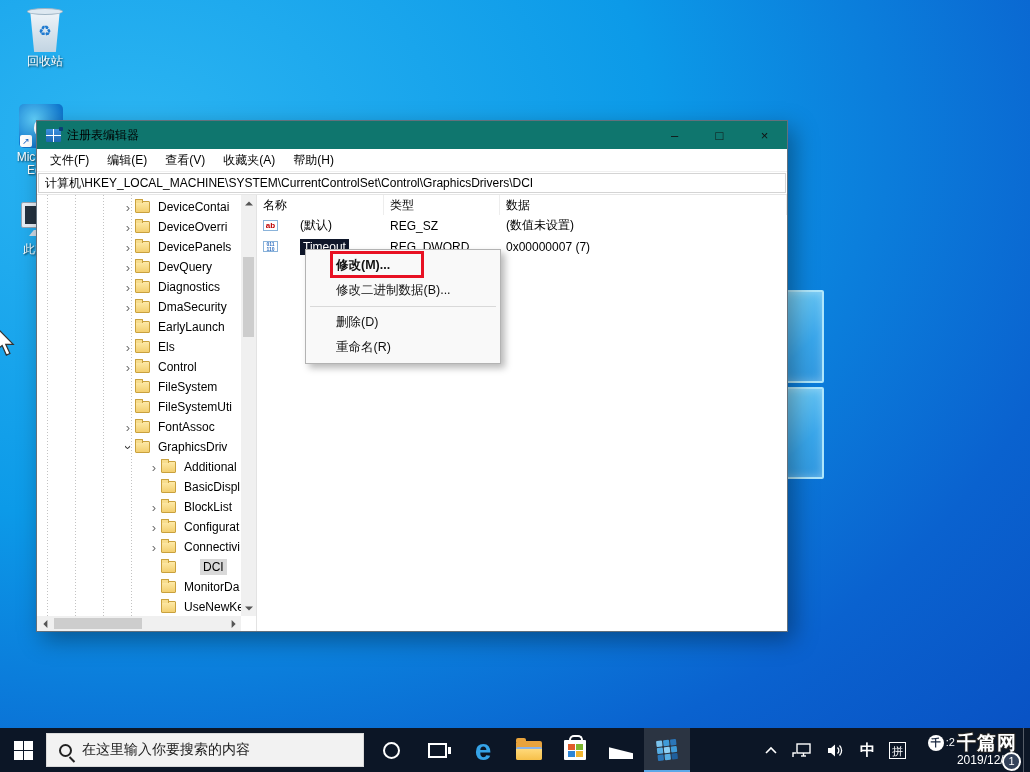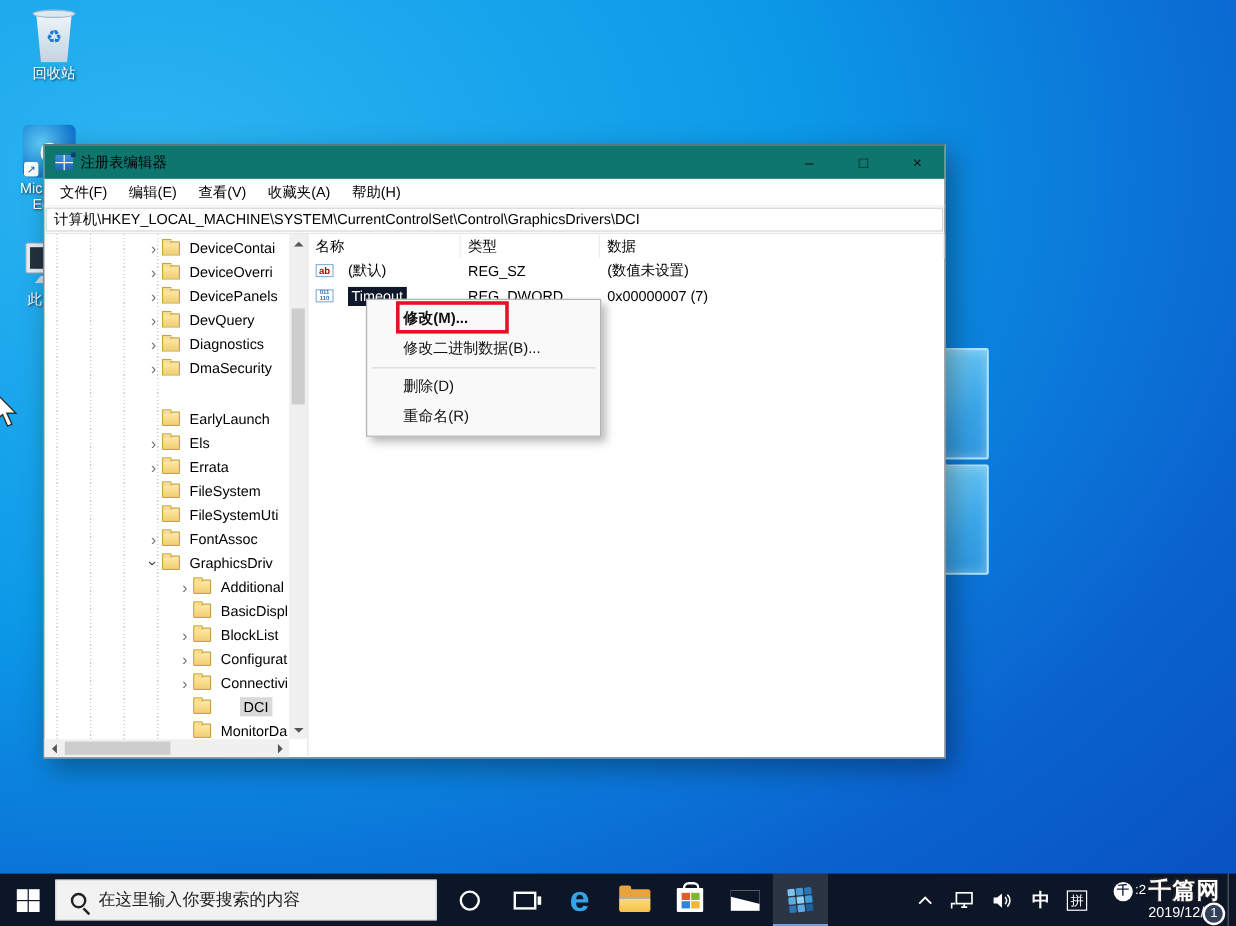--- a/index.html
+++ b/index.html
@@ -98,21 +98,21 @@
   .vthumb { position:absolute; left:2px; width:11px; top:62px; height:80px; background:#cdcdcd; }
   .hthumb { position:relative; margin-left:2px; width:88px; height:11px; background:#cdcdcd; }
 
   
   .list { flex:1; position:relative; font-size:12px; }
   .lheader { display:flex; height:20px; align-items:center; color:#000; }
   .lheader .hc { padding-left:6px; border-right:1px solid #ededed; height:100%; line-height:20px; }
   .c-name { width:127px; } .c-type { width:116px; } .c-data { flex:1; }
   .lrow { display:flex; height:21px; align-items:center; }
   .lrow .cell { padding-left:6px; overflow:hidden; white-space:nowrap; display:flex; align-items:center; }
-  .vicon { width:15px; height:11px; border:1px solid #8ab3da; flex:0 0 15px; margin-right:12px;
+  .vicon { width:15px; height:11px; border:1px solid #8ab3da; flex:0 0 15px; margin-right:22px;
     font-weight:bold; text-align:center; background:#fff; }
   .vicon.str { color:#c00000; font-size:8px; line-height:10px; }
   .vicon.dw { color:#2f6fc0; font-size:5px; line-height:5px; letter-spacing:0; }
   .nsel { background:#0f172a; color:#fff; padding:1px 3px; }
 
   
   .cmenu { position:absolute; left:305px; top:249px; width:196px; background:#f9f9f9;
     border:1px solid #b3b3b3; box-shadow:4px 4px 7px rgba(0,0,0,.28); z-index:8;
     padding:3px 2px; font-size:12.5px; color:#111; }
   .cmi { height:25px; line-height:25px; padding-left:28px; white-space:nowrap; }
@@ -253,34 +253,34 @@
             <div class="titem" style="padding-left: 84px;">
               <span class="exp">›</span>
               <span class="folder"></span>
               <span class="tlabel">Diagnostics</span>
             </div>
             <div class="titem" style="padding-left: 84px;">
               <span class="exp">›</span>
               <span class="folder"></span>
               <span class="tlabel">DmaSecurity</span>
             </div>
-            <div class="titem" style="padding-left: 84px; margin-top: 22px;">
+            <div class="titem" style="padding-left: 84px;">
               <span class="exp"></span>
               <span class="folder"></span>
               <span class="tlabel">EarlyLaunch</span>
             </div>
             <div class="titem" style="padding-left: 84px;">
               <span class="exp">›</span>
               <span class="folder"></span>
               <span class="tlabel">Els</span>
             </div>
             <div class="titem" style="padding-left: 84px;">
               <span class="exp">›</span>
               <span class="folder"></span>
-              <span class="tlabel">Errata</span>
+              <span class="tlabel">Control</span>
             </div>
             <div class="titem" style="padding-left: 84px;">
               <span class="exp"></span>
               <span class="folder"></span>
               <span class="tlabel">FileSystem</span>
             </div>
             <div class="titem" style="padding-left: 84px;">
               <span class="exp"></span>
               <span class="folder"></span>
               <span class="tlabel">FileSystemUti</span>

